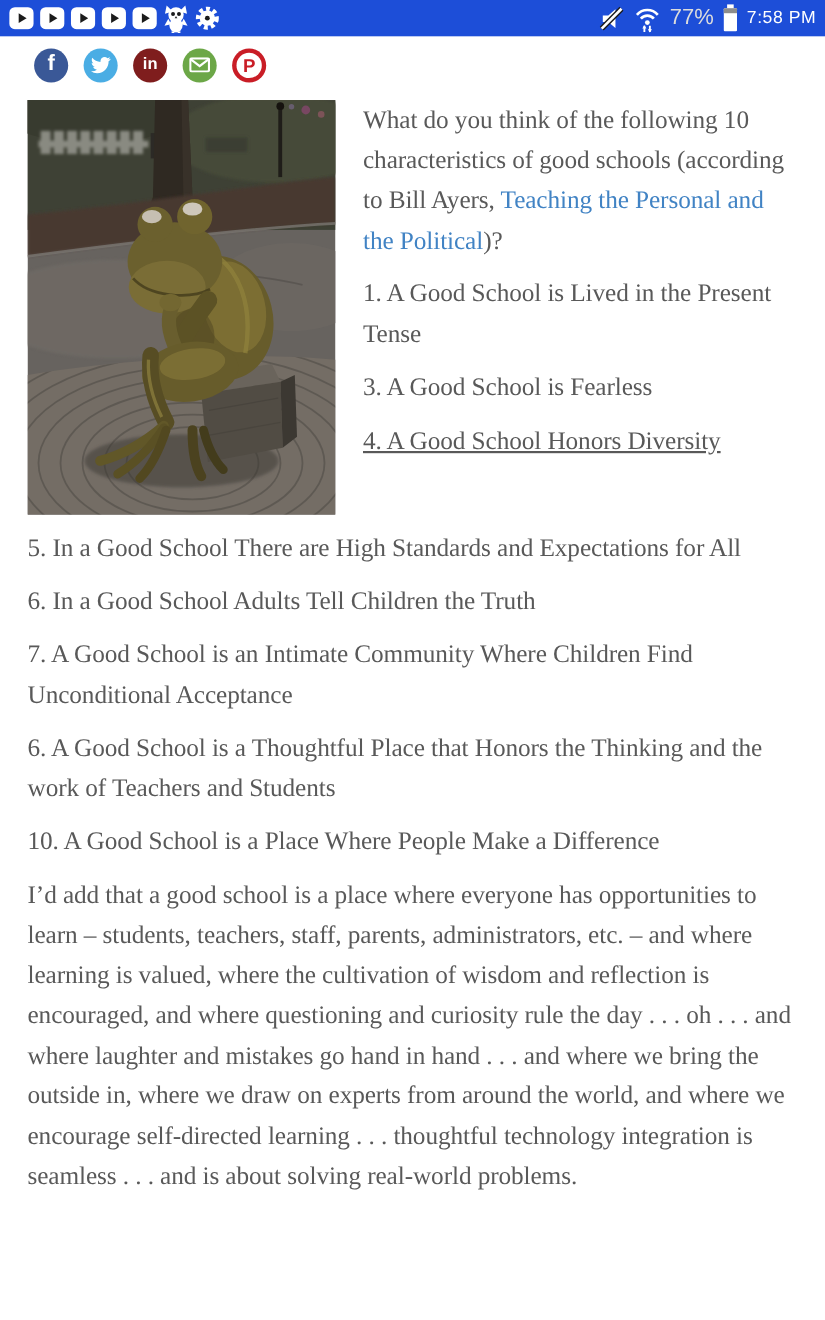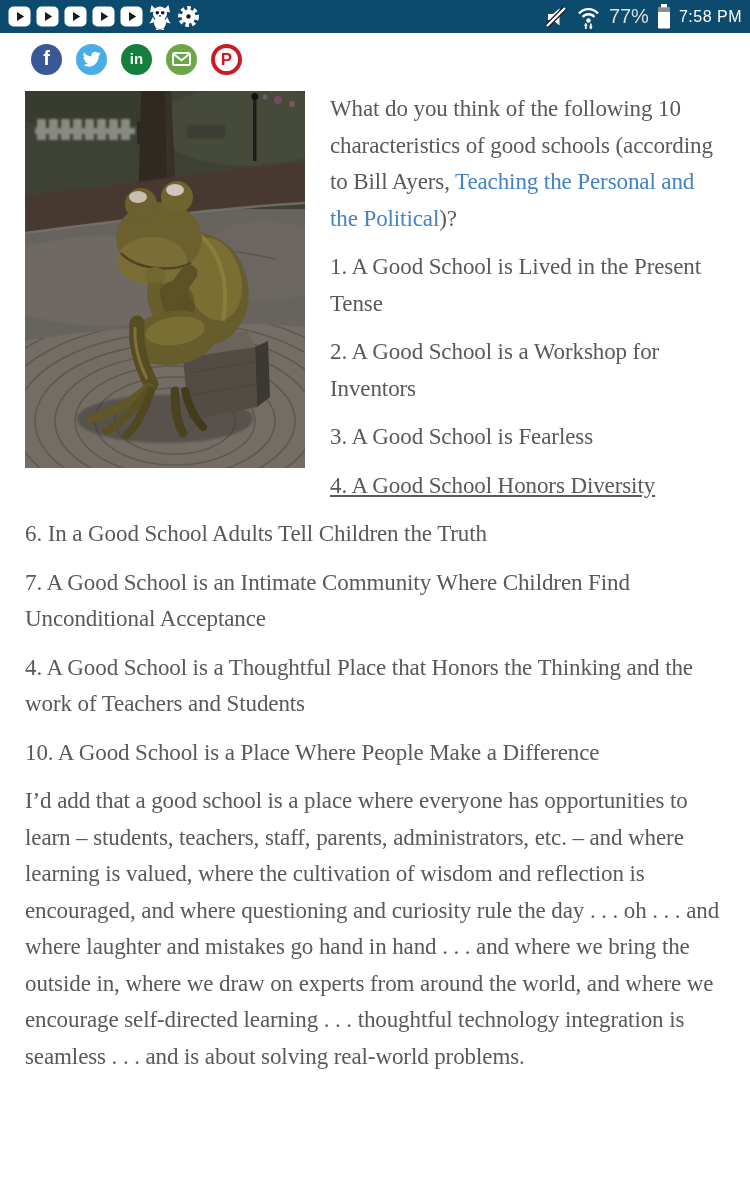--- a/index.html
+++ b/index.html
@@ -31,21 +31,21 @@
   .col p:last-child{margin-bottom:0;text-decoration:underline;}
   .rest{margin-top:12px;}
   .rest p:last-child{margin-bottom:0;}
   a.article-link{color:#4183c4;text-decoration:none;cursor:pointer;}
 </style>
 </head>
 <body>
 
 <div class="screen">
 
-  <header class="status-bar" style="background: #0c4a6e;">
+  <header class="status-bar" style="background: #1d4ed8;">
     <div class="sb-left">
       <span class="sb-icon">
         <svg width="23" height="21" viewBox="0 0 23 21">
             <rect x="0.5" y="0.5" width="22" height="20" rx="5" fill="#fff"></rect>
             <path d="M9 6 L16.2 10.5 L9 15 Z" fill="#1b1b1b"></path>
           </svg>
       </span>
       <span class="sb-icon">
         <svg width="23" height="21" viewBox="0 0 23 21">
             <rect x="0.5" y="0.5" width="22" height="20" rx="5" fill="#fff"></rect>
@@ -132,21 +132,21 @@
     <a class="share facebook" style="background: rgb(58, 88, 151);">
       <span class="glyph">f</span>
     </a>
     <a class="share twitter" style="background: rgb(74, 173, 228);">
       <span class="sb-icon">
         <svg width="19" height="17" viewBox="0 0 20 17">
           <path fill="#fff" d="M19.5 2.1c-.7.3-1.4.5-2.2.6.8-.5 1.4-1.2 1.7-2.1-.8.4-1.6.8-2.5 1A3.9 3.9 0 0 0 9.8 4.3c0 .3 0 .6.1.9C6.7 5 3.9 3.5 2 1.2c-.3.6-.5 1.2-.5 2 0 1.3.7 2.5 1.7 3.2-.6 0-1.2-.2-1.8-.5v.1c0 1.9 1.4 3.5 3.1 3.8-.3.1-.7.1-1 .1-.2 0-.5 0-.7-.1.5 1.6 1.9 2.7 3.6 2.7a7.8 7.8 0 0 1-5.7 1.6A11 11 0 0 0 6.6 16c7.1 0 11-5.9 11-11v-.5c.8-.5 1.4-1.2 1.9-2z"></path>
         </svg>
       </span>
     </a>
-    <a class="share linkedin" style="background: #15803d;">
+    <a class="share linkedin" style="background: #7f1d1d;">
       <span class="glyph">in</span>
     </a>
     <a class="share email" style="background: rgb(108, 167, 71);">
       <span class="sb-icon">
         <svg width="19" height="14" viewBox="0 0 19 14">
           <rect x="1" y="1" width="17" height="12" rx="1.5" fill="none" stroke="#fff" stroke-width="2"></rect>
           <path d="M1.5 2 L9.5 8.2 L17.5 2" fill="none" stroke="#fff" stroke-width="2"></path>
         </svg>
       </span>
     </a>
@@ -242,26 +242,26 @@
             <path d="M126 300 C 120 318 112 334 102 344" stroke="#554b22" stroke-width="8" stroke-linecap="round" fill="none"></path>
             <path d="M150 300 C 150 318 152 332 158 342" stroke="#4e4520" stroke-width="9" stroke-linecap="round" fill="none"></path>
             <path d="M160 300 C 164 316 170 328 178 336" stroke="#463e1d" stroke-width="8" stroke-linecap="round" fill="none"></path>
           </g>
           <rect width="280" height="377" fill="#000" opacity="0.03"></rect>
         </svg>
       </div>
       <div class="col">
         <p class="para"><span>What do you think of the following 10 characteristics of good schools (according to Bill Ayers, </span><a class="article-link">Teaching the Personal and the Political</a><span>)?</span></p>
         <p>1. A Good School is Lived in the Present Tense</p>
-        <p>2. A Good School is a Workshop for Inventors</p>
         <p>3. A Good School is Fearless</p>
         <p>4. A Good School Honors Diversity</p>
       </div>
     </div>
     <div class="rest">
+      <p>5. In a Good School There are High Standards and Expectations for All</p>
       <p>6. In a Good School Adults Tell Children the Truth</p>
       <p>7. A Good School is an Intimate Community Where Children Find Unconditional Acceptance</p>
-      <p>4. A Good School is a Thoughtful Place that Honors the Thinking and the work of Teachers and Students</p>
+      <p>6. A Good School is a Thoughtful Place that Honors the Thinking and the work of Teachers and Students</p>
       <p>10. A Good School is a Place Where People Make a Difference</p>
       <p>I’d add that a good school is a place where everyone has opportunities to learn – students, teachers, staff, parents, administrators, etc. – and where learning is valued, where the cultivation of wisdom and reflection is encouraged, and where questioning and curiosity rule the day . . . oh . . . and where laughter and mistakes go hand in hand . . . and where we bring the outside in, where we draw on experts from around the world, and where we encourage self-directed learning . . . thoughtful technology integration is seamless . . . and is about solving real-world problems.</p>
     </div>
   </main>
 </div>
 
 </body></html>

